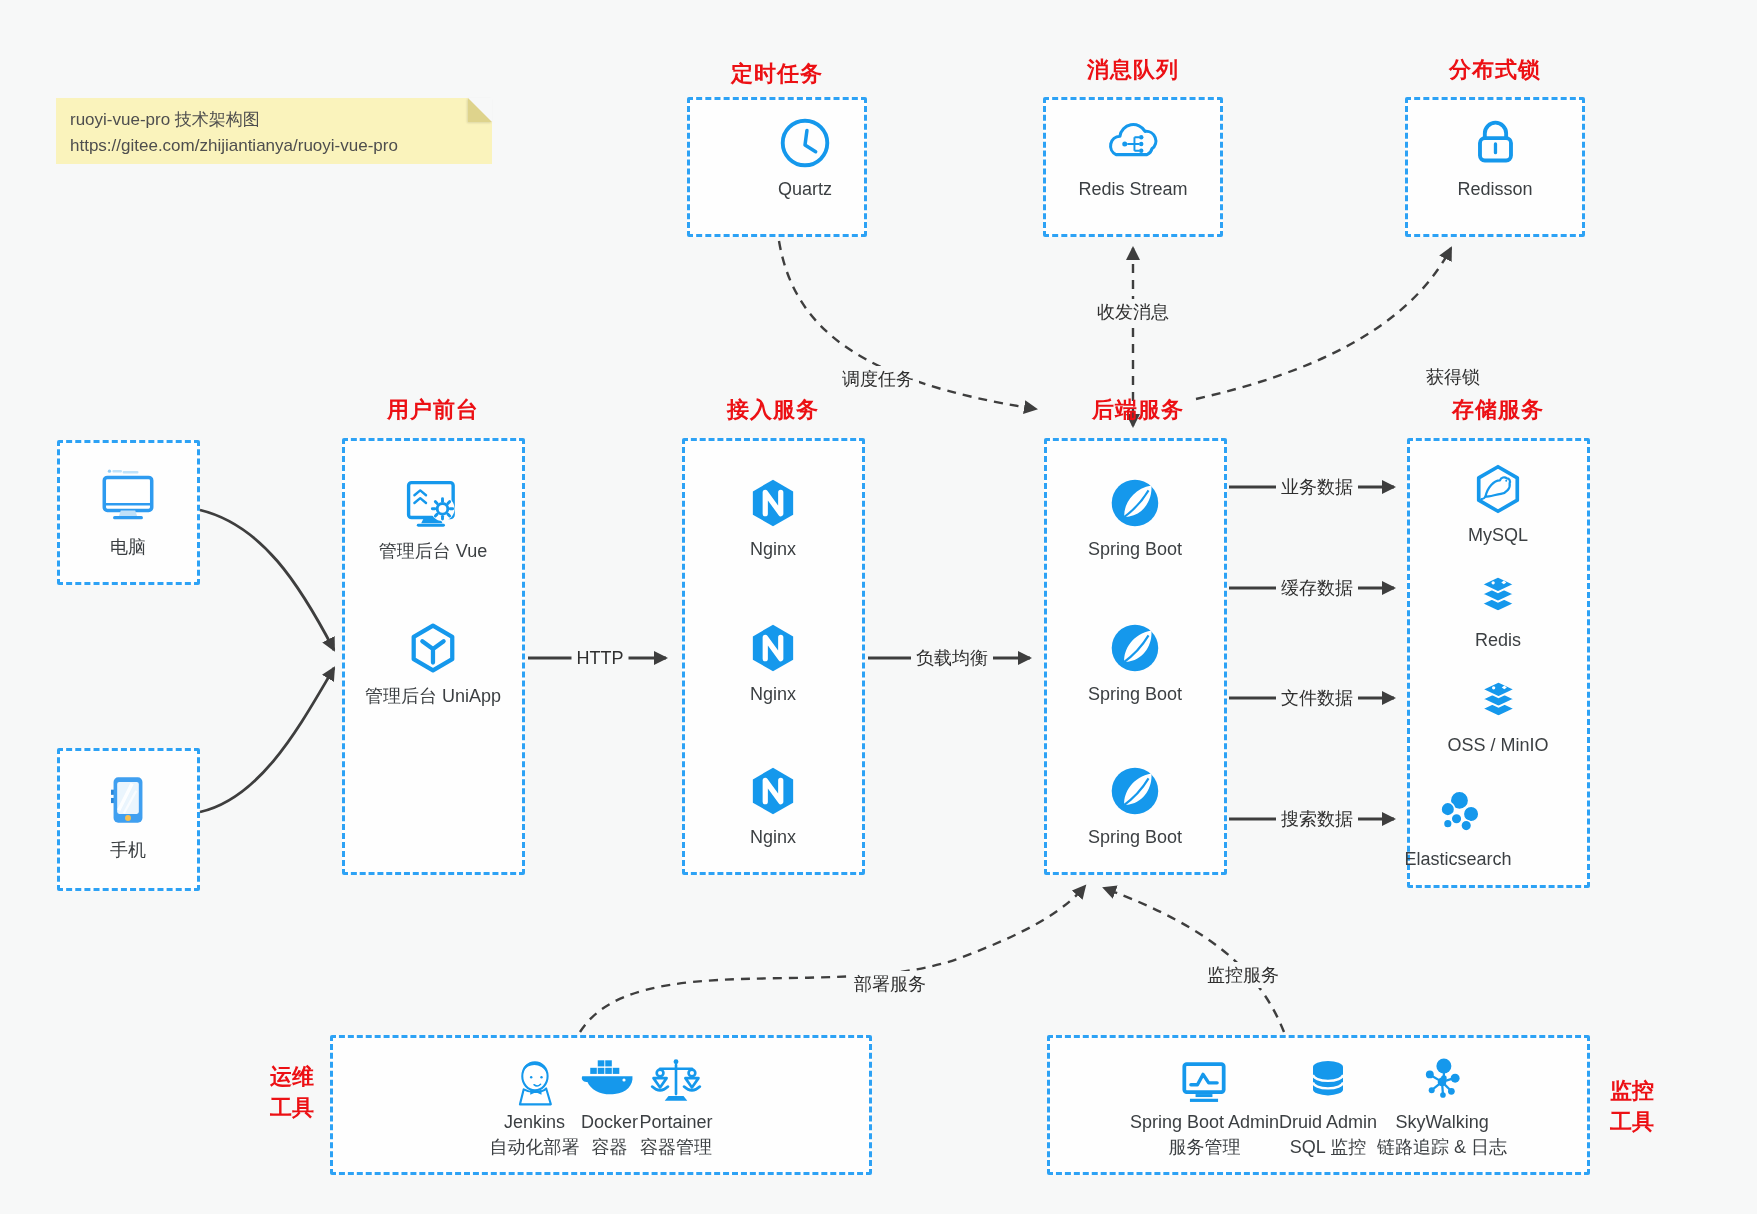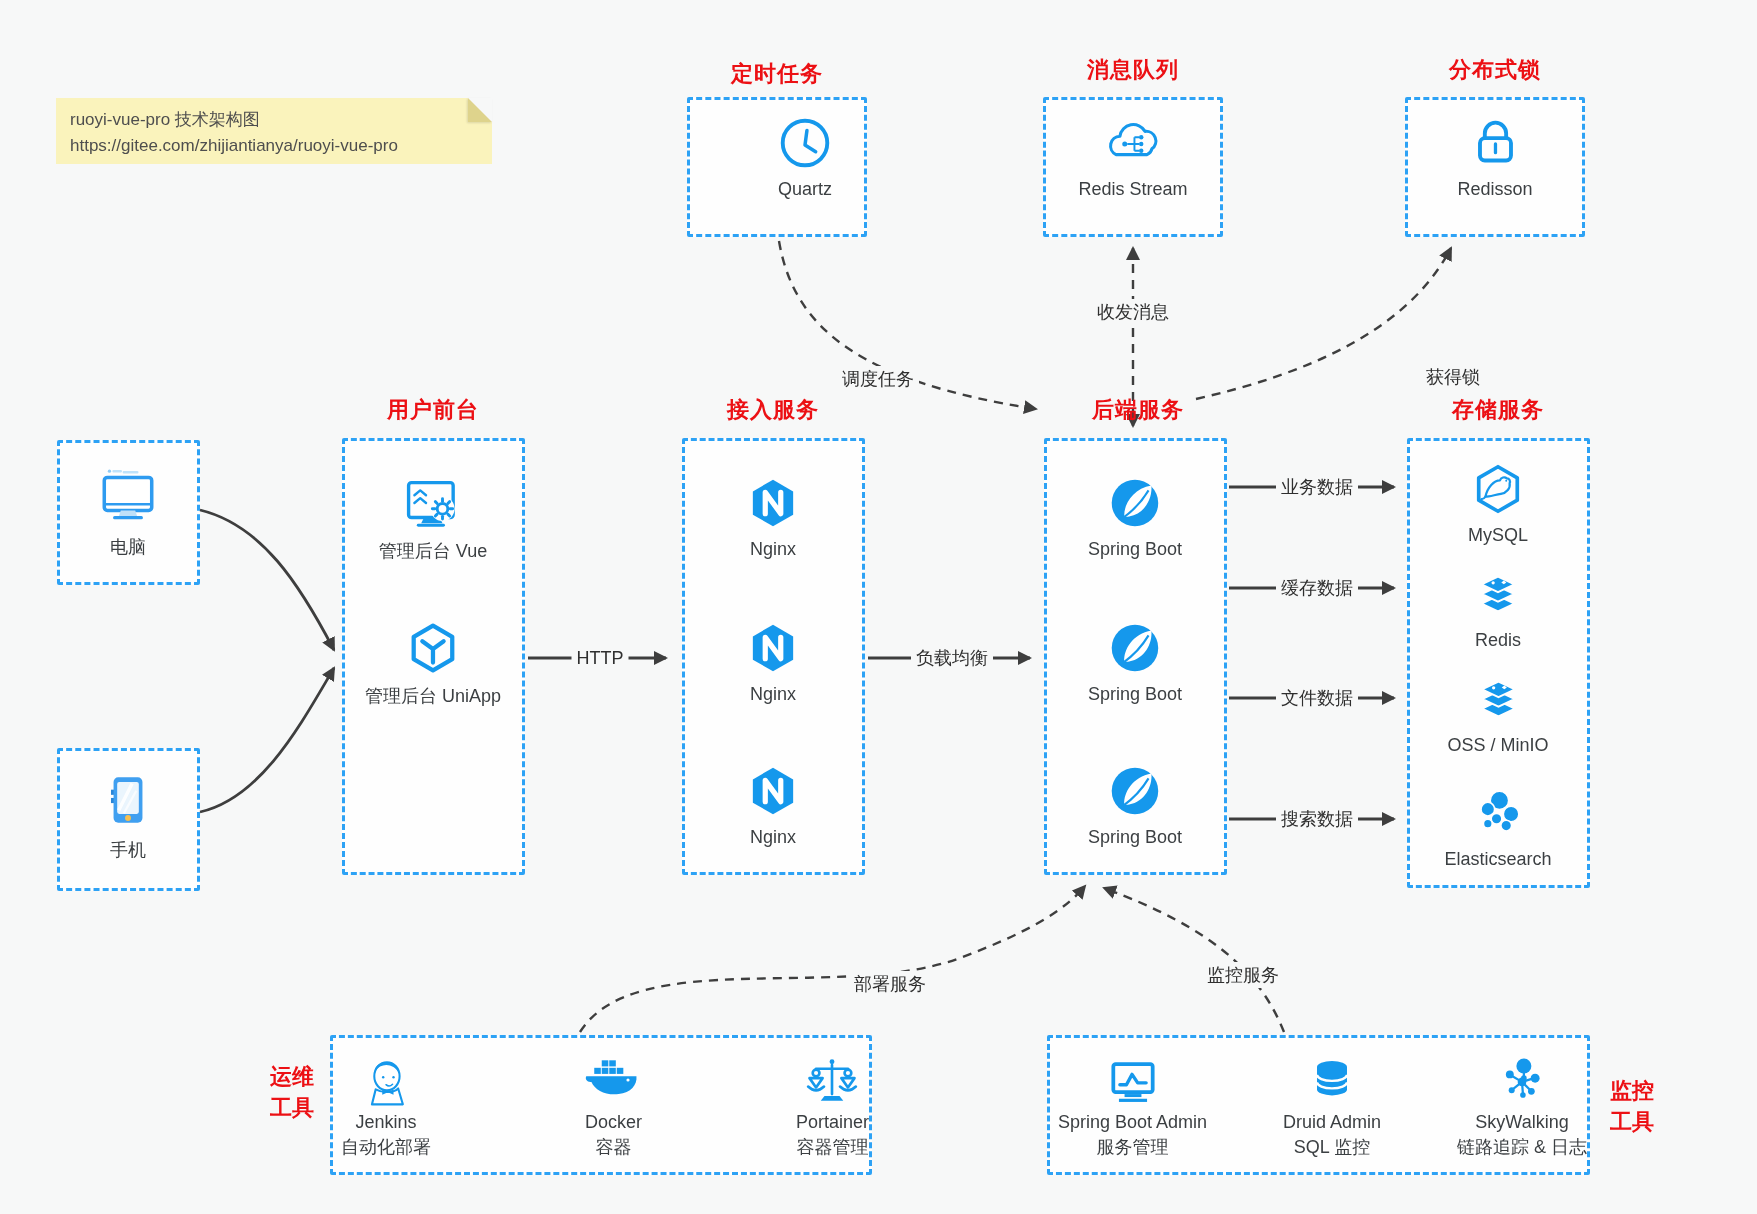--- a/index.html
+++ b/index.html
@@ -11,21 +11,21 @@
 
   .node{position:absolute;display:flex;flex-direction:column;align-items:center;transform:translateX(-50%);}
   .node .lbl{margin-top:5px;font-size:18px;color:#3b3f42;white-space:nowrap;}
 
   .edge-label{position:absolute;transform:translate(-50%,-50%);font-size:18px;color:#2f2f2f;background:#f7f8f8;padding:1px 5px;white-space:nowrap;}
 
   .note{position:absolute;left:56px;top:98px;width:436px;height:66px;background:#faf3bc;box-sizing:border-box;padding:9px 0 0 14px;font-size:17px;color:#4e4e4e;line-height:1.55;}
   .note::before{content:"";position:absolute;top:0;right:0;border-width:0 24px 24px 0;border-style:solid;
     border-color:#f7f8f8 #f7f8f8 #ded38c #ded38c;box-shadow:-1px 1px 2px rgba(0,0,0,.12);}
 
-  .brow{display:flex;justify-content:space-between;align-items:flex-start;padding-top:12px;padding-left:8px;}
+  .brow{display:flex;justify-content:center;align-items:flex-start;padding-top:12px;}
   .bitem{display:flex;flex-direction:column;align-items:center;}
   .bname,.bdesc{font-size:18px;color:#3b3f42;line-height:1.4;white-space:nowrap;text-align:center;}
 
   svg.connectors{position:absolute;left:0;top:0;pointer-events:none;}
   .ic{display:block;}
 </style>
 </head>
 <body>
 
 <div id="canvas">
@@ -243,21 +243,21 @@
     <svg class="ic" width="62" height="62" viewBox="-32 -32 64 64">
       <path d="M0,2 L17,10 L0,18 L-17,10 Z" fill="#1598ec" stroke="#fefefe" stroke-width="2"></path>
       <path d="M0,-8 L17,0 L0,8 L-17,0 Z" fill="#1598ec" stroke="#fefefe" stroke-width="2"></path>
       <path d="M0,-18 L17,-10 L0,-2 L-17,-10 Z" fill="#1598ec" stroke="#fefefe" stroke-width="2"></path>
       <circle cx="-5" cy="-11.5" r="1.7" fill="#ffffff"></circle>
       <path d="M6,-14 l2.6,2 -2.6,2 -2.6,-2 Z" fill="#ffffff"></path>
     </svg>
     <div class="lbl">OSS / MinIO</div>
   </div>
 
-  <div class="node" style="left:1498px;top:782px;">
+  <div class="node" style="left:1458px;top:782px;">
     <svg class="ic" width="62" height="62" viewBox="-32 -32 64 64">
       <g fill="#1598ec" stroke="#fefefe" stroke-width="1.6">
         <circle cx="1" cy="-13" r="9.5"></circle>
         <circle cx="13" cy="1" r="8"></circle>
         <circle cx="-11" cy="-4" r="7"></circle>
         <circle cx="-2" cy="6" r="5.5"></circle>
         <circle cx="8" cy="13" r="5.5"></circle>
         <circle cx="-11" cy="11" r="4.5"></circle>
       </g>
     </svg>

